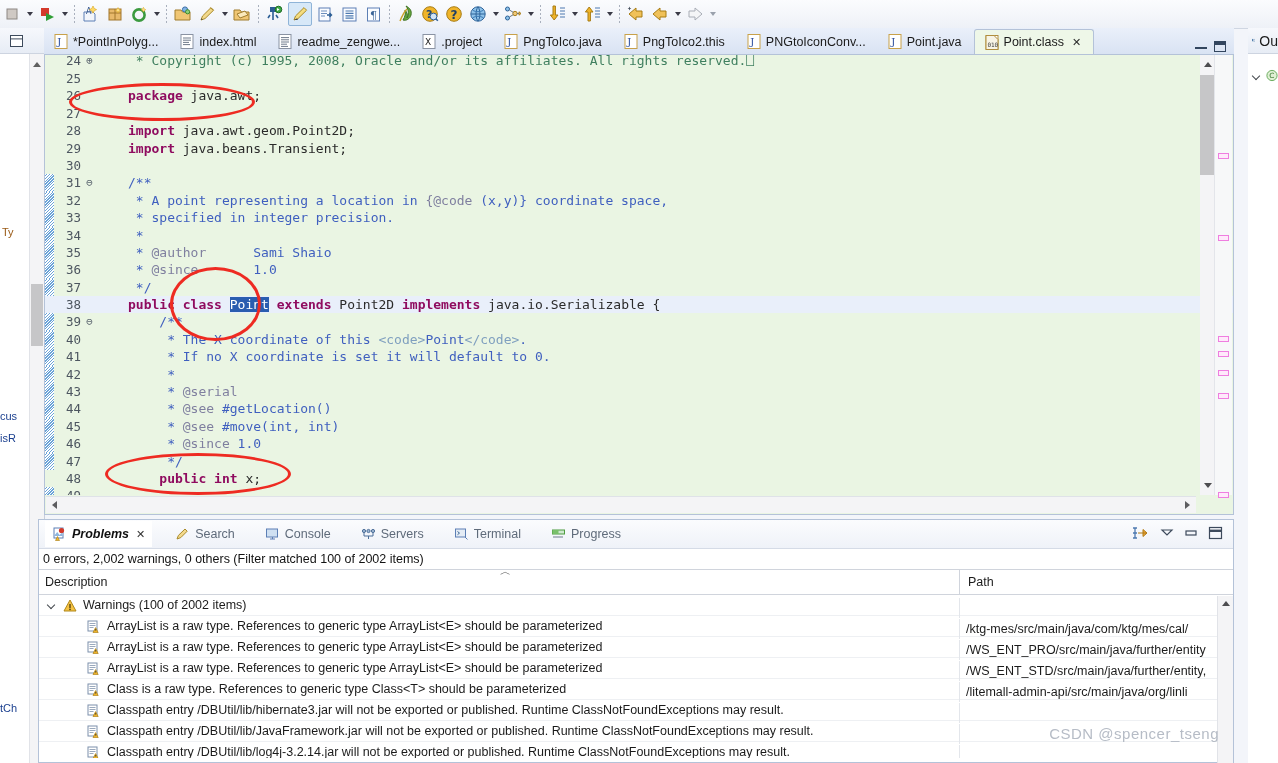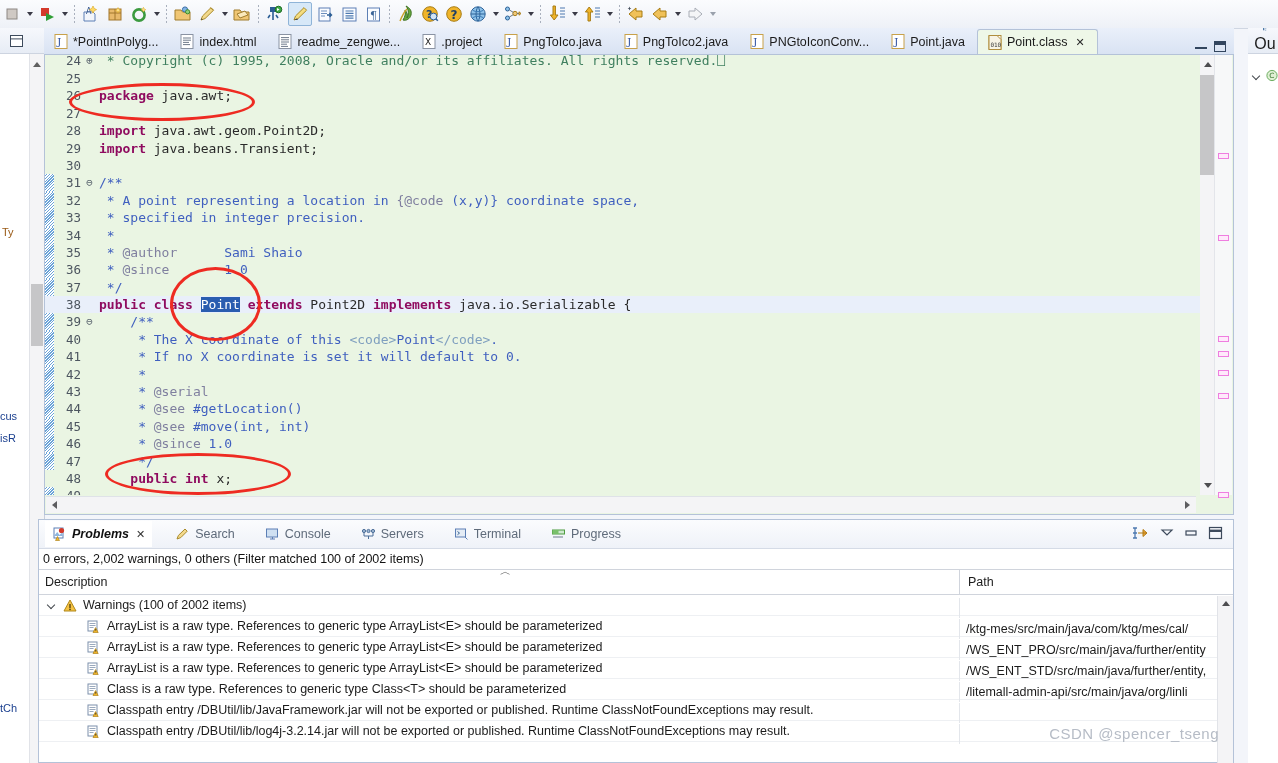--- a/index.html
+++ b/index.html
@@ -71,21 +71,21 @@
   .tabctl{margin-left:auto;display:flex;align-items:center;gap:7px;padding:0 8px 2px 6px;}
   .minbtn{width:12px;height:3px;border-bottom:2px solid #32455e;}
   .maxbtn{width:12px;height:11px;border:1.5px solid #32455e;border-top-width:4px;box-sizing:border-box;}
 
   .editor-body{position:relative;height:460px;background:#eaf5e3;border:1px solid #b4c2d8;border-top:none;box-sizing:border-box;}
   .code{
     position:absolute;left:0;top:0;right:0;height:440px;overflow:hidden;
     font-family:"DejaVu Sans Mono","Liberation Mono",monospace;font-size:13px;
   }
   .ln{
-    position:relative;height:17.4px;line-height:17.4px;white-space:pre;padding-left:54px;
+    position:relative;height:17.4px;line-height:17.4px;white-space:pre;padding-left:83px;
   }
   .ln.sel{background:#e9effa;}
   .ln .num{
     position:absolute;left:0;width:36px;text-align:right;color:#4d5660;
     font-family:"DejaVu Sans Mono","Liberation Mono",monospace;font-size:12.5px;
   }
   .ln .fold{position:absolute;left:38px;width:13px;text-align:center;color:#5c6670;font-size:11px;}
   .ln .bluebar{position:absolute;left:0px;top:0;width:9px;height:17.4px;
     background:repeating-linear-gradient(135deg,#ffffff 0 1px,#6aa3d8 1px 2px);}
   .kw{color:#8f0b5f;font-weight:bold;}
@@ -154,21 +154,21 @@
 
   .pv-vscroll{position:absolute;right:0;top:76px;width:15px;height:167px;background:#f4f4f6;border-left:1px solid #e1e3e8;}
   .pvs-up{position:absolute;left:4px;top:5px;width:0;height:0;
     border-left:4px solid transparent;border-right:4px solid transparent;border-bottom:5px solid #4d4d50;}
 
   
   .rightstub{
     position:absolute;left:1248px;top:28px;width:30px;height:735px;background:#fff;overflow:hidden;
   }
   .rightstub-tab{height:25px;background:linear-gradient(#f6f8fc,#e7ecf5);border-bottom:1px solid #cdd4e0;
-    display:flex;align-items:center;gap:4px;padding-left:4px;font-size:16px;color:#1b1b1b;white-space:nowrap;flex-direction:column;}
+    display:flex;align-items:center;gap:4px;padding-left:4px;font-size:14px;color:#1b1b1b;white-space:nowrap;}
   .rightstub-body{padding:14px 0 0 4px;display:flex;align-items:center;gap:6px;}
   .rs-chev{width:10px;height:10px;position:relative;}
   .rs-chev:before{content:"";position:absolute;left:1px;top:2px;width:5px;height:5px;
     border-right:1.6px solid #42474d;border-bottom:1.6px solid #42474d;transform:rotate(45deg);}
 
   
   .circ{position:absolute;border:3px solid #ee2b22;border-radius:50%;pointer-events:none;}
 
   .wm{position:absolute;right:14px;bottom:20px;font-size:15px;color:#b6bcc6;letter-spacing:.5px;margin-top:32px;}
 </style>
@@ -421,21 +421,21 @@
             <rect x="1" y="0.5" width="12" height="14" fill="#fff" stroke="#c8a14a"></rect>
             <text x="3.2" y="11" font-size="10" fill="#2a4d9e" font-family="DejaVu Serif">J</text>
           </svg>
           <span>PngToIco.java</span>
         </div>
         <div class="etab">
           <svg width="14" height="15" viewBox="0 0 14 15" class="tab-ico">
             <rect x="1" y="0.5" width="12" height="14" fill="#fff" stroke="#c8a14a"></rect>
             <text x="3.2" y="11" font-size="10" fill="#2a4d9e" font-family="DejaVu Serif">J</text>
           </svg>
-          <span>PngToIco2.java</span>
+          <span>PngToIco2.this</span>
         </div>
         <div class="etab">
           <svg width="14" height="15" viewBox="0 0 14 15" class="tab-ico">
             <rect x="1" y="0.5" width="12" height="14" fill="#fff" stroke="#c8a14a"></rect>
             <text x="3.2" y="11" font-size="10" fill="#2a4d9e" font-family="DejaVu Serif">J</text>
           </svg>
           <span>PNGtoIconConv...</span>
         </div>
         <div class="etab">
           <svg width="14" height="15" viewBox="0 0 14 15" class="tab-ico">
@@ -664,32 +664,44 @@
           <div class="path">/litemall-admin-api/src/main/java/org/linli</div>
         </div>
         <div class="prow child">
           <div class="desc">
             <svg width="14" height="13" viewBox="0 0 14 13">
               <rect x="1" y="1" width="9" height="10" fill="#fff" stroke="#7d90ab"></rect>
               <path d="M2.5 3.5h6M2.5 5.5h6M2.5 7.5h4" stroke="#9aa9bd"></path>
               <path d="M6 12.6l2.6-5 2.6 5z" fill="#f0b429" stroke="#a87c13" stroke-width=".7"></path>
               <path d="M8.6 9v1.6" stroke="#3a3a3a" stroke-width=".8"></path>
             </svg>
-            <span>Classpath entry /DBUtil/lib/JavaFramework.jar will not be exported or published. Runtime ClassNotFoundExceptions may result.</span>
+            <span>Classpath entry /DBUtil/lib/hibernate3.jar will not be exported or published. Runtime ClassNotFoundExceptions may result.</span>
           </div>
           <div class="path"></div>
         </div>
         <div class="prow child">
           <div class="desc">
             <svg width="14" height="13" viewBox="0 0 14 13">
               <rect x="1" y="1" width="9" height="10" fill="#fff" stroke="#7d90ab"></rect>
               <path d="M2.5 3.5h6M2.5 5.5h6M2.5 7.5h4" stroke="#9aa9bd"></path>
               <path d="M6 12.6l2.6-5 2.6 5z" fill="#f0b429" stroke="#a87c13" stroke-width=".7"></path>
               <path d="M8.6 9v1.6" stroke="#3a3a3a" stroke-width=".8"></path>
             </svg>
+            <span>Classpath entry /DBUtil/lib/JavaFramework.jar will not be exported or published. Runtime ClassNotFoundExceptions may result.</span>
+          </div>
+          <div class="path"></div>
+        </div>
+        <div class="prow child">
+          <div class="desc">
+            <svg width="14" height="13" viewBox="0 0 14 13">
+              <rect x="1" y="1" width="9" height="10" fill="#fff" stroke="#7d90ab"></rect>
+              <path d="M2.5 3.5h6M2.5 5.5h6M2.5 7.5h4" stroke="#9aa9bd"></path>
+              <path d="M6 12.6l2.6-5 2.6 5z" fill="#f0b429" stroke="#a87c13" stroke-width=".7"></path>
+              <path d="M8.6 9v1.6" stroke="#3a3a3a" stroke-width=".8"></path>
+            </svg>
             <span>Classpath entry /DBUtil/lib/log4j-3.2.14.jar will not be exported or published. Runtime ClassNotFoundExceptions may result.</span>
           </div>
           <div class="path"></div>
         </div>
       </div>
 
     <div class="pv-vscroll">
       <div class="pvs-up"></div>
     </div>
 

